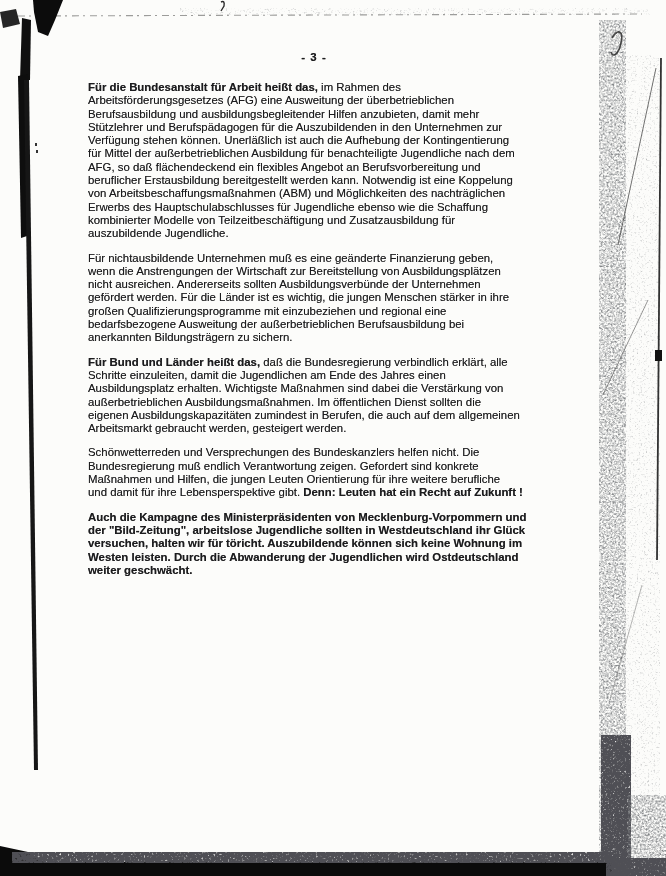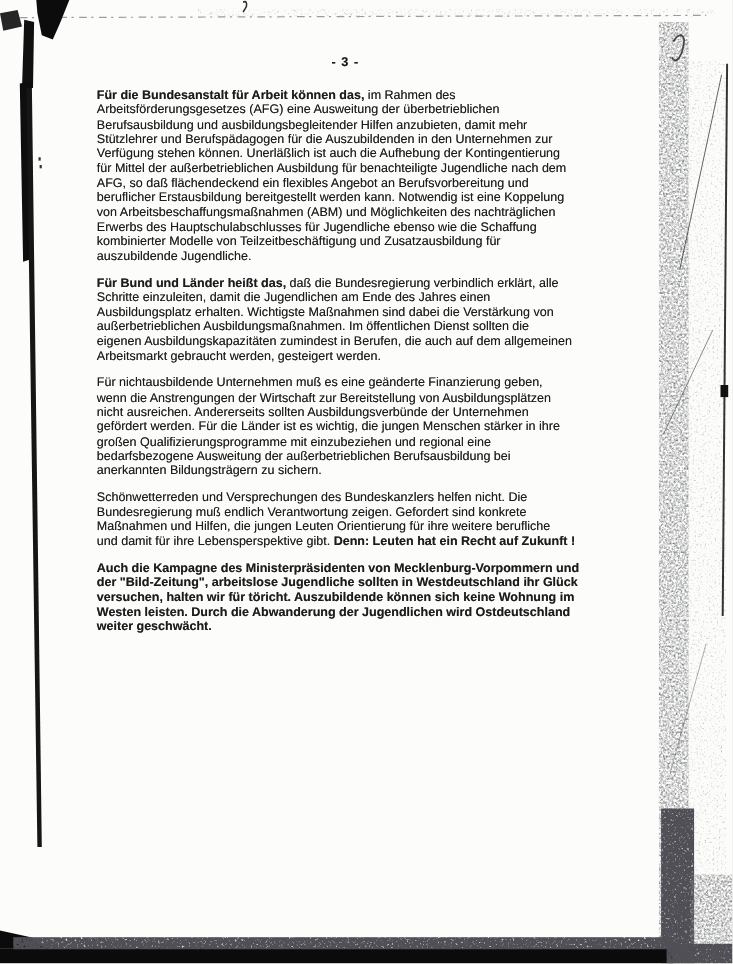--- a/index.html
+++ b/index.html
@@ -105,45 +105,45 @@
       <rect x="0" y="862" width="612" height="14" fill="#0b0b0b"></rect>
       <path d="M0,846 L28,852 L44,862 L0,862 Z" fill="#0b0b0b"></path>
       <rect x="12" y="852" width="600" height="11" filter="url(#speck-dense)"></rect>
       <rect x="606" y="858" width="60" height="18" filter="url(#speck-dense)"></rect>
     </g>
   </svg>
 
   <div class="page-number">- 3 -</div>
 
   <div class="text-block" id="document-body">
-      <div class="para"><span class="b">Für die Bundesanstalt für Arbeit können das,</span><span> im Rahmen des
+      <div class="para"><span class="b">Für die Bundesanstalt für Arbeit heißt das,</span><span> im Rahmen des
 Arbeitsförderungsgesetzes (AFG) eine Ausweitung der überbetrieblichen
 Berufsausbildung und ausbildungsbegleitender Hilfen anzubieten, damit mehr
 Stützlehrer und Berufspädagogen für die Auszubildenden in den Unternehmen zur
 Verfügung stehen können. Unerläßlich ist auch die Aufhebung der Kontingentierung
 für Mittel der außerbetrieblichen Ausbildung für benachteiligte Jugendliche nach dem
 AFG, so daß flächendeckend ein flexibles Angebot an Berufsvorbereitung und
 beruflicher Erstausbildung bereitgestellt werden kann. Notwendig ist eine Koppelung
 von Arbeitsbeschaffungsmaßnahmen (ABM) und Möglichkeiten des nachträglichen
 Erwerbs des Hauptschulabschlusses für Jugendliche ebenso wie die Schaffung
 kombinierter Modelle von Teilzeitbeschäftigung und Zusatzausbildung für
 auszubildende Jugendliche.</span></div>
-      <div class="para"><span class="b">Für Bund und Länder heißt das,</span><span> daß die Bundesregierung verbindlich erklärt, alle
-Schritte einzuleiten, damit die Jugendlichen am Ende des Jahres einen
-Ausbildungsplatz erhalten. Wichtigste Maßnahmen sind dabei die Verstärkung von
-außerbetrieblichen Ausbildungsmaßnahmen. Im öffentlichen Dienst sollten die
-eigenen Ausbildungskapazitäten zumindest in Berufen, die auch auf dem allgemeinen
-Arbeitsmarkt gebraucht werden, gesteigert werden.</span></div>
       <div class="para"><span>Für nichtausbildende Unternehmen muß es eine geänderte Finanzierung geben,
 wenn die Anstrengungen der Wirtschaft zur Bereitstellung von Ausbildungsplätzen
 nicht ausreichen. Andererseits sollten Ausbildungsverbünde der Unternehmen
 gefördert werden. Für die Länder ist es wichtig, die jungen Menschen stärker in ihre
 großen Qualifizierungsprogramme mit einzubeziehen und regional eine
 bedarfsbezogene Ausweitung der außerbetrieblichen Berufsausbildung bei
 anerkannten Bildungsträgern zu sichern.</span></div>
+      <div class="para"><span class="b">Für Bund und Länder heißt das,</span><span> daß die Bundesregierung verbindlich erklärt, alle
+Schritte einzuleiten, damit die Jugendlichen am Ende des Jahres einen
+Ausbildungsplatz erhalten. Wichtigste Maßnahmen sind dabei die Verstärkung von
+außerbetrieblichen Ausbildungsmaßnahmen. Im öffentlichen Dienst sollten die
+eigenen Ausbildungskapazitäten zumindest in Berufen, die auch auf dem allgemeinen
+Arbeitsmarkt gebraucht werden, gesteigert werden.</span></div>
       <div class="para"><span>Schönwetterreden und Versprechungen des Bundeskanzlers helfen nicht. Die
 Bundesregierung muß endlich Verantwortung zeigen. Gefordert sind konkrete
 Maßnahmen und Hilfen, die jungen Leuten Orientierung für ihre weitere berufliche
 und damit für ihre Lebensperspektive gibt. </span><span class="b">Denn: Leuten hat ein Recht auf Zukunft !</span></div>
       <div class="para"><span class="b">Auch die Kampagne des Ministerpräsidenten von Mecklenburg-Vorpommern und
 der "Bild-Zeitung", arbeitslose Jugendliche sollten in Westdeutschland ihr Glück
 versuchen, halten wir für töricht. Auszubildende können sich keine Wohnung im
 Westen leisten. Durch die Abwanderung der Jugendlichen wird Ostdeutschland
 weiter geschwächt.</span></div>
     </div>

